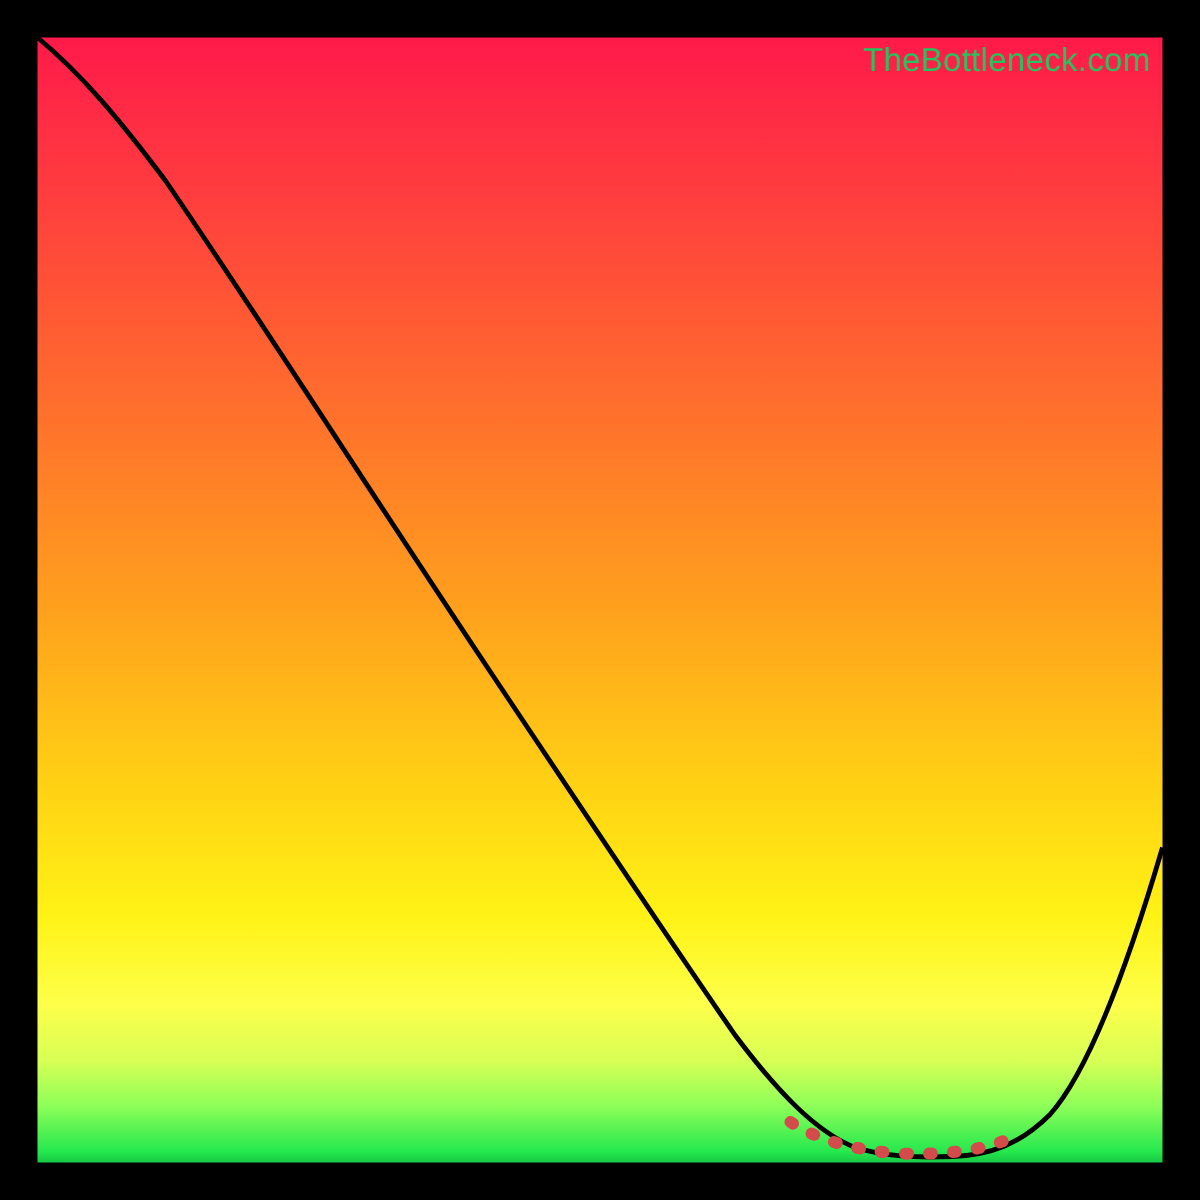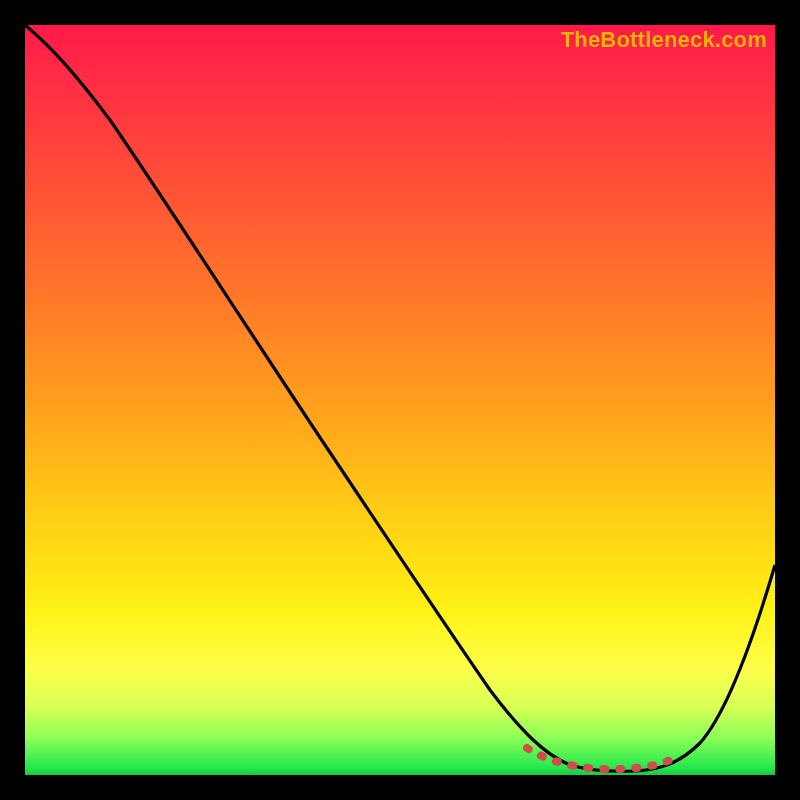--- a/index.html
+++ b/index.html
@@ -16,23 +16,23 @@
     left: 25px;
     top: 25px;
     width: 750px;
     height: 750px;
     background: #000;
   }
   .watermark {
     position: absolute;
     top: 2px;
     right: 8px;
-    color: #eab308;
+    color: #22c55e;
     font-size: 22px;
-    font-weight: 700;
+    font-weight: 400;
     letter-spacing: 0.2px;
     user-select: none;
   }
   .plot-area {
     position: absolute;
     left: 0;
     top: 0;
     width: 750px;
     height: 750px;
   }

